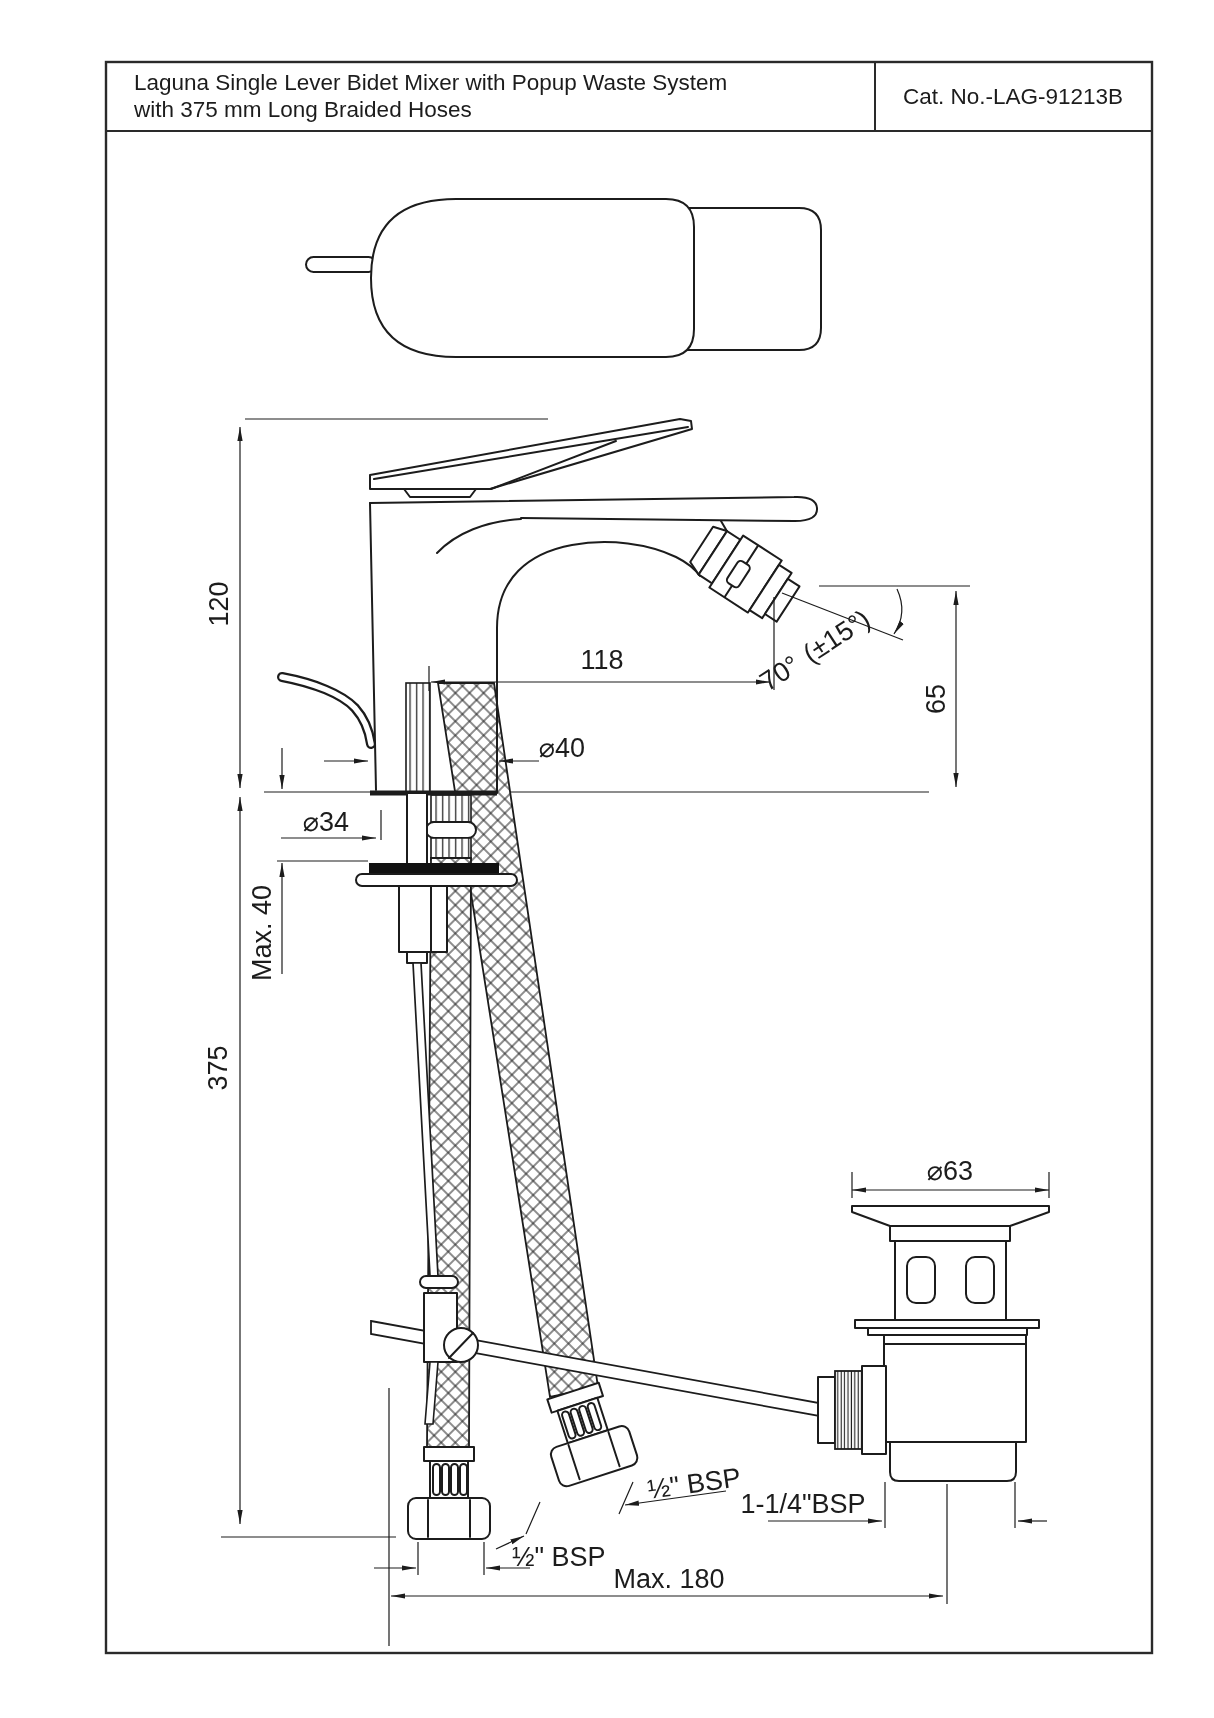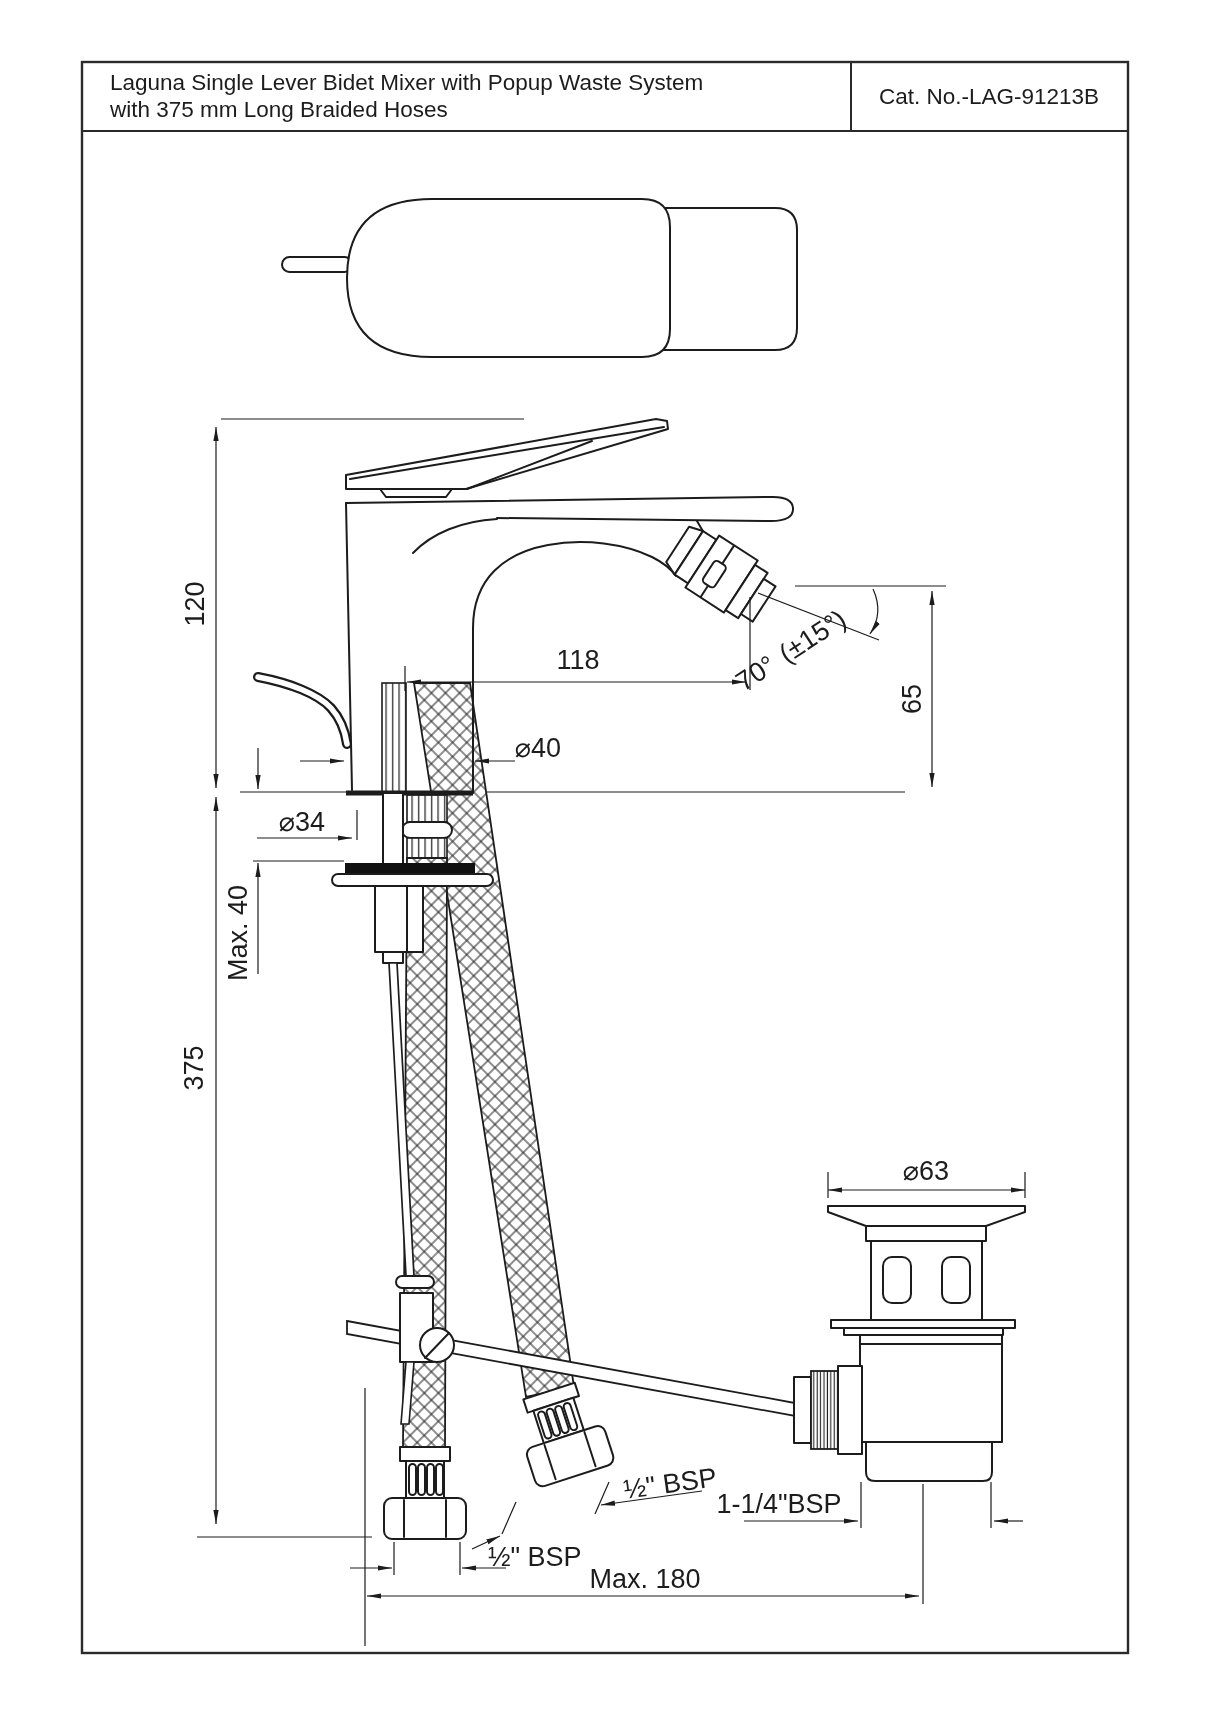--- a/index.html
+++ b/index.html
@@ -1,18 +1,19 @@
 <!DOCTYPE html>
 <html><head>
 <meta charset="utf-8">
 <style>
   html,body{margin:0;padding:0;background:#fff;}
   .page{
     position:relative;width:1025px;height:1718px;background:#ffffff;
     font-family:"Liberation Sans", sans-serif;
+    padding-left:24px;
   }
   svg{display:block}
   .ln{stroke:#1c1c1c;stroke-width:2;fill:none;stroke-linecap:round;stroke-linejoin:round;}
   .lnw{stroke:#1c1c1c;stroke-width:2;fill:#ffffff;stroke-linecap:round;stroke-linejoin:round;}
   .thick{stroke:#1c1c1c;stroke-width:5;fill:none;stroke-linecap:butt;}
   .thin{stroke:#1c1c1c;stroke-width:1.2;fill:none;stroke-linecap:butt;}
   .blk{fill:#111;stroke:none;}
   .lbl{fill:#1c1c1c;font-family:"Liberation Sans", sans-serif;font-size:27px;}
   .ttl{fill:#1c1c1c;font-family:"Liberation Sans", sans-serif;font-size:22.5px;}
   .arr{fill:#1c1c1c;stroke:none;}

